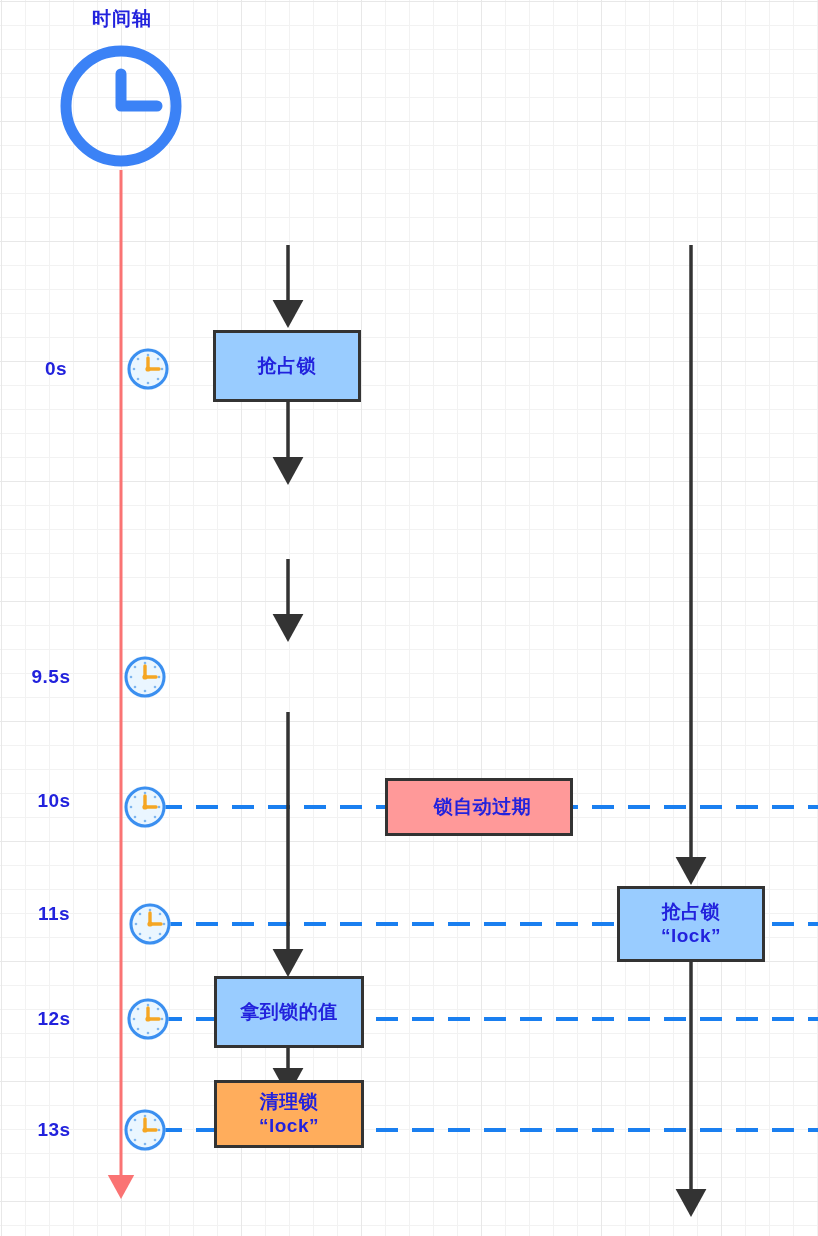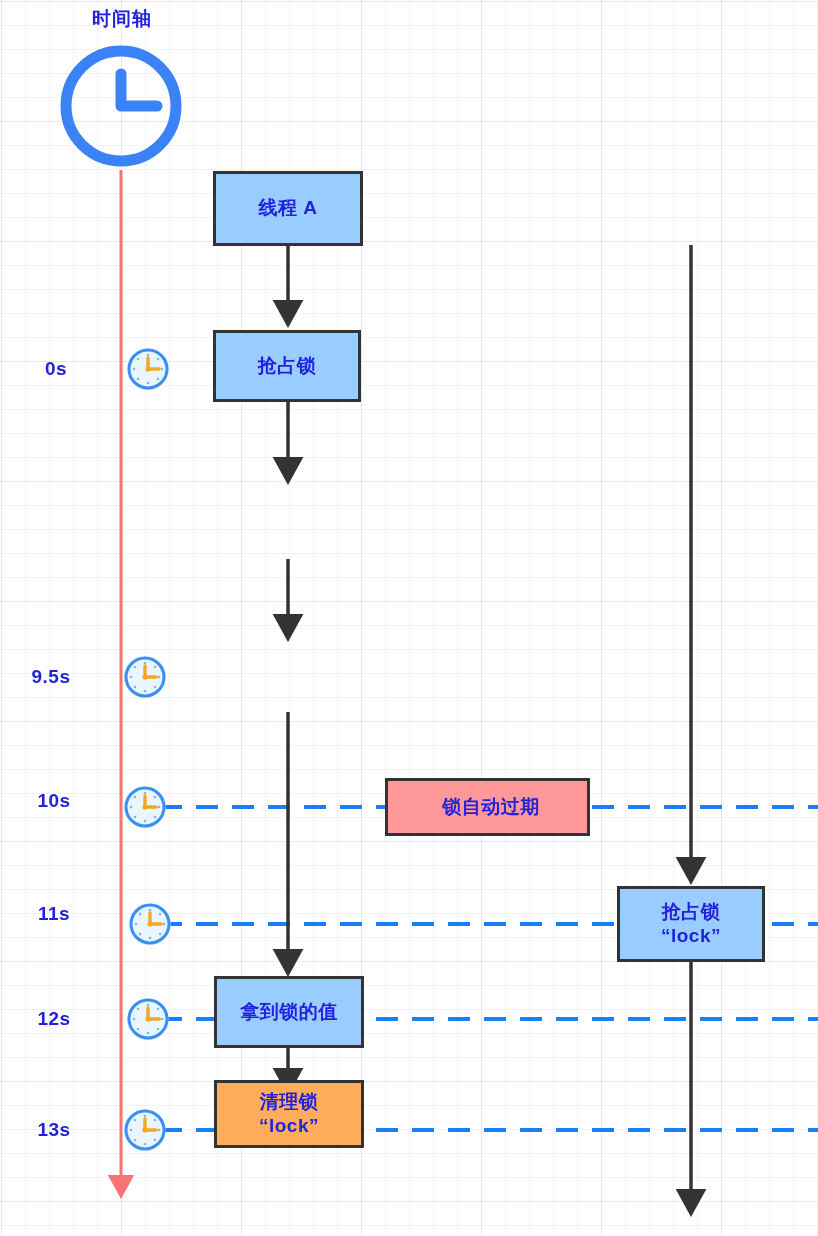--- a/index.html
+++ b/index.html
@@ -247,40 +247,37 @@
       <circle cx="23" cy="37" r="1.3" fill="#7fb6ee"></circle>
         <circle cx="13" cy="33" r="1.3" fill="#7fb6ee"></circle>
       <circle cx="9" cy="23" r="1.3" fill="#7fb6ee"></circle>
         <circle cx="13" cy="13" r="1.3" fill="#7fb6ee"></circle>
       <path d="M23 12 L23 23" stroke="#f5a623" stroke-width="3.4" stroke-linecap="round"></path>
       <path d="M23 23 L34 23" stroke="#f5a623" stroke-width="3.4" stroke-linecap="round"></path>
       <circle cx="23" cy="23" r="2.6" fill="#f5a623"></circle>
     </svg>
   </div>
 
-  <div class="node blue" style="left:213px; top:171px; width:150px; height:75px;">
-    <span class="node-label">线程 A</span>
-  </div>
 
   <div class="node blue" style="left:213px; top:330px; width:148px; height:72px;">
     <span class="node-label">抢占锁</span>
   </div>
 
 
 
   <div class="node blue" style="left:214px; top:976px; width:150px; height:72px;justify-content:center;">
     <span class="node-label">拿到锁的值</span>
   </div>
 
   <div class="node orange" style="left:214px; top:1080px; width:150px; height:68px;">
     <span class="node-label">清理锁
 “lock”</span>
   </div>
 
-  <div class="node pink" style="left:385px; top:778px; width:205px; height:58px;padding-left:7px;">
+  <div class="node pink" style="left:385px; top:778px; width:188px; height:58px;padding-left:7px;">
     <span class="node-label">锁自动过期</span>
   </div>
 
 
   <div class="node blue" style="left:617px; top:886px; width:148px; height:76px;">
     <span class="node-label">抢占锁
 “lock”</span>
   </div>
 
 </div>

